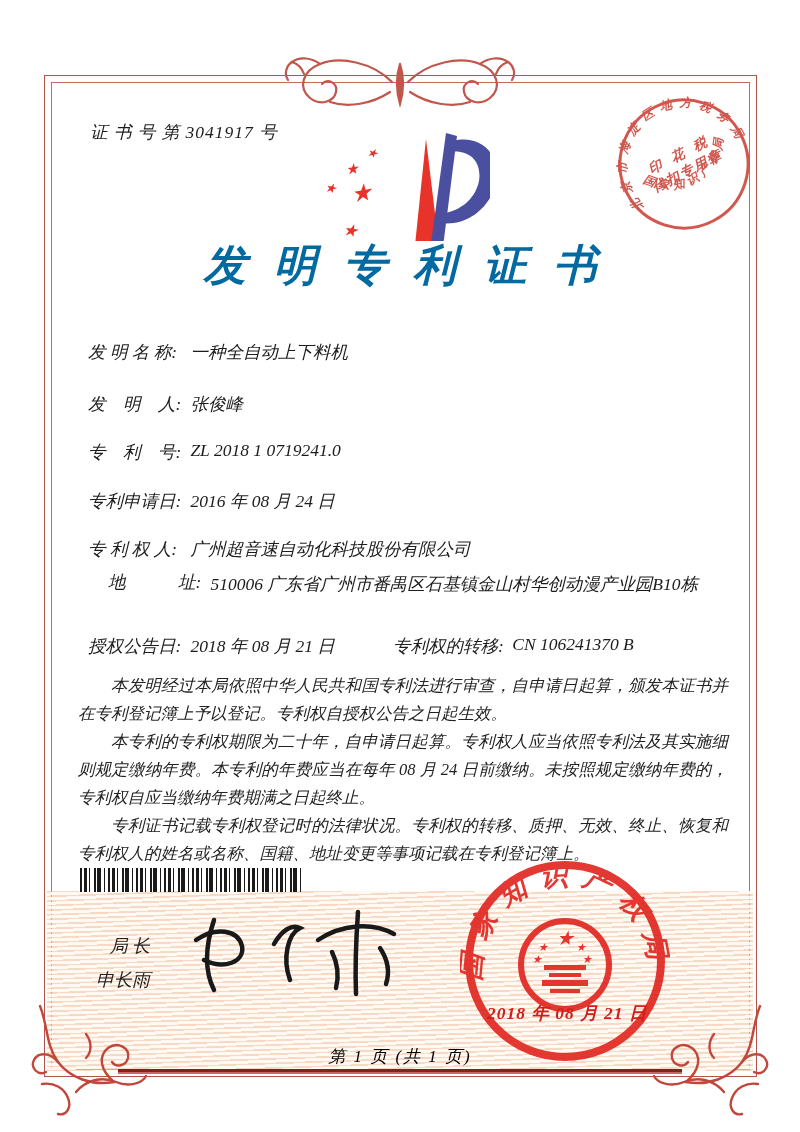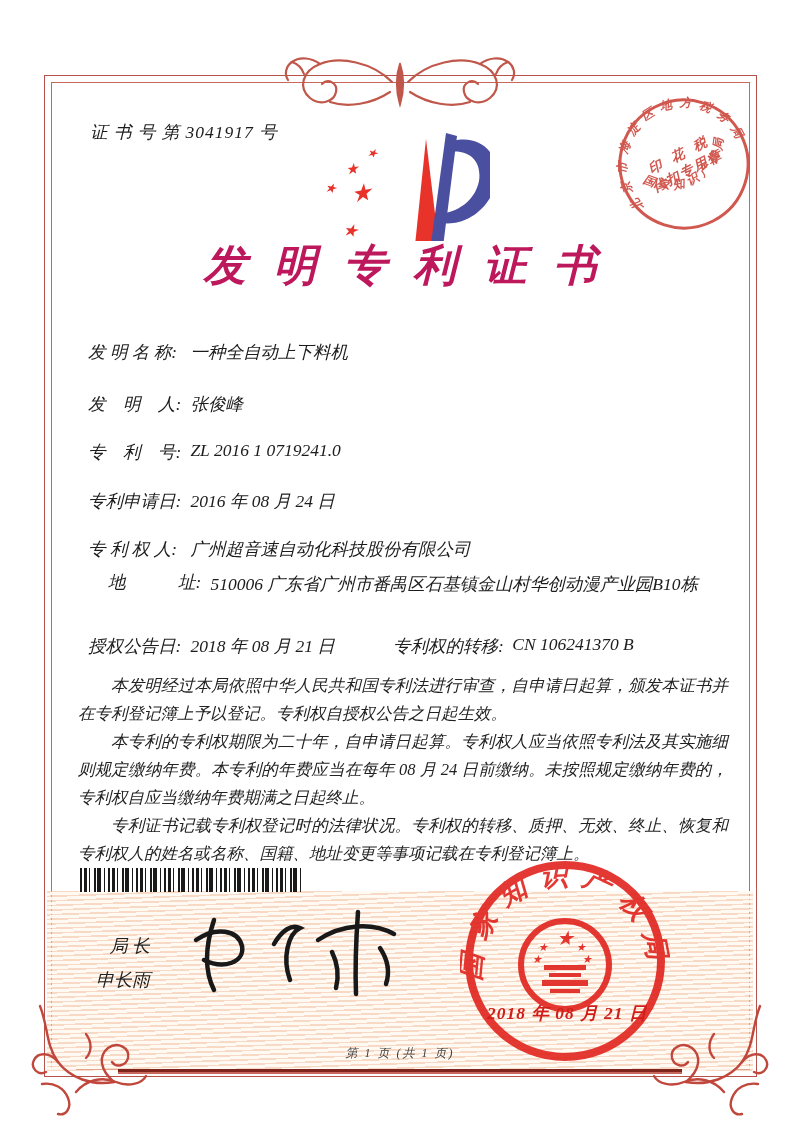--- a/index.html
+++ b/index.html
@@ -17,21 +17,21 @@
   
   .wave-band{position:absolute;left:47px;top:891px;width:706px;height:180px;
     background:
       repeating-linear-gradient(178deg, rgba(242,196,165,.65) 0 1.6px, rgba(255,249,242,.95) 1.6px 4.6px);
   }
   .ornament{position:absolute;}
   
   .cert-no{position:absolute;left:90px;top:120px;font-size:17.5px;letter-spacing:1px;}
   .logo{position:absolute;left:318px;top:129px;}
   .title{position:absolute;left:0;top:237px;width:800px;text-align:center;
-    font-size:43px;font-weight:bold;letter-spacing:27px;text-indent:27px;color:#be185d;}
+    font-size:43px;font-weight:bold;letter-spacing:27px;text-indent:27px;color:#0369a1;}
   .fields{position:absolute;left:88px;top:340px;width:620px;font-size:17.5px;}
   .frow{position:absolute;left:0;white-space:nowrap;}
   .frow .lbl{display:inline-block;min-width:94px;white-space:pre;vertical-align:top;}
   .frow .val{display:inline-block;margin-left:4px;white-space:normal;vertical-align:top;}
   .frow.addr .val{width:505px;line-height:28px;}
   .cell2{position:absolute;left:305px;top:0;white-space:nowrap;}
   .body-text{position:absolute;left:78px;top:672px;width:650px;font-size:16.5px;
     line-height:28px;text-align:justify;color:#222;}
   .body-text p{margin:0;text-indent:2em;}
   
@@ -43,21 +43,21 @@
       #1a1a1a 14px 16px, transparent 16px 17px,
       #1a1a1a 17px 21px, transparent 21px 24px,
       #1a1a1a 24px 25px, transparent 25px 28px);}
   .officials{position:absolute;left:96px;top:929px;font-size:18px;line-height:34px;color:#222;text-align:right;}
   .signature{position:absolute;left:190px;top:900px;}
   .seal{position:absolute;left:460px;top:857px;}
   .seal-date{position:absolute;left:487px;top:1001px;font-size:17.5px;color:#d01f1a;
     letter-spacing:1px;font-weight:bold;white-space:nowrap;}
   .stamp{position:absolute;left:602px;top:82px;opacity:.92;}
   .footer{position:absolute;left:0;top:1045px;width:800px;text-align:center;
-    font-size:12px;color:#404040;letter-spacing:2px;}
+    font-size:17px;color:#000000;letter-spacing:2px;}
   svg text{font-family:"Liberation Serif","DejaVu Serif",serif;}
 </style>
 </head>
 <body>
 
 <div class="page">
 
   <div class="frame-outer"></div>
   <div class="frame-inner"></div>
   <div class="wave-band"></div>
@@ -123,21 +123,21 @@
     <div class="frow" style="top:0;">
       <span class="lbl">发 明 名 称:</span>
       <span class="val">一种全自动上下料机</span>
     </div>
     <div class="frow" style="top:52px;">
       <span class="lbl">发　明　人:</span>
       <span class="val">张俊峰</span>
     </div>
     <div class="frow" style="top:100px;">
       <span class="lbl">专　利　号:</span>
-      <span class="val">ZL 2016 1 0719241.0</span>
+      <span class="val">ZL 2018 1 0719241.0</span>
     </div>
     <div class="frow" style="top:149px;">
       <span class="lbl">专利申请日:</span>
       <span class="val">2016 年 08 月 24 日</span>
     </div>
     <div class="frow" style="top:197px;">
       <span class="lbl">专 利 权 人:</span>
       <span class="val">广州超音速自动化科技股份有限公司</span>
     </div>
     <div class="frow addr" style="top:230px;margin-left:20px;">

